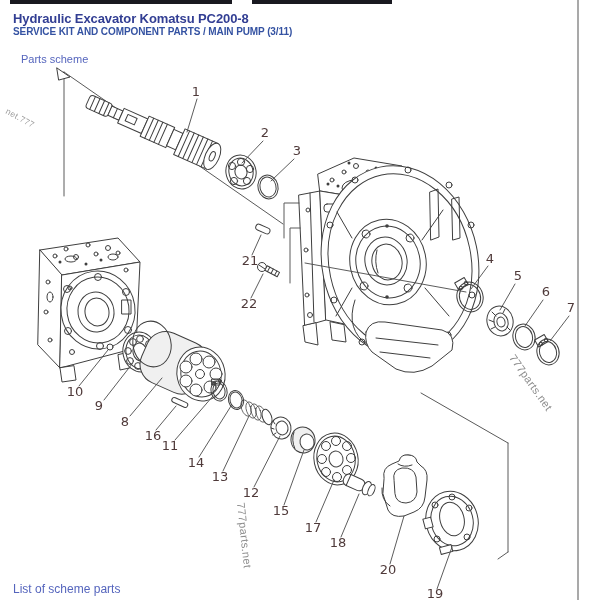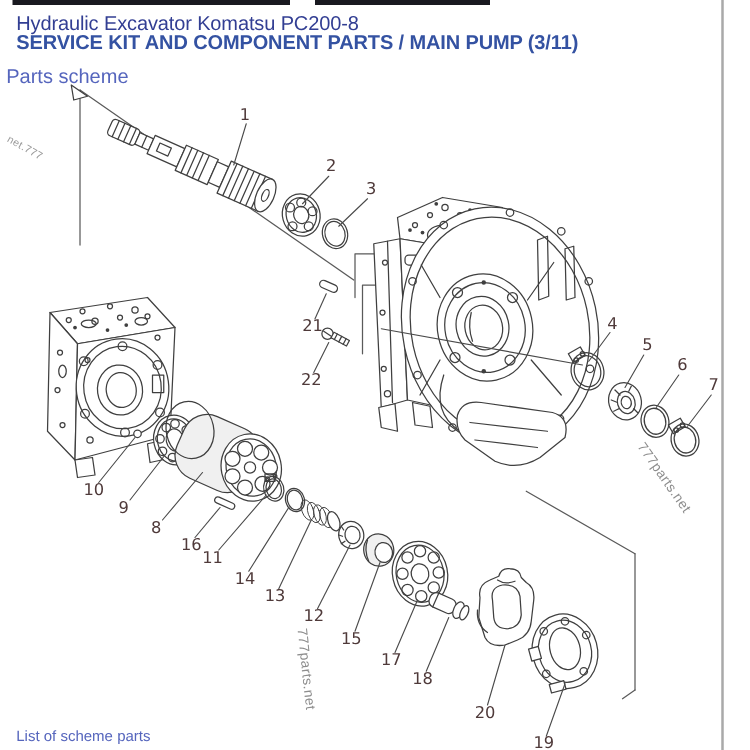--- a/index.html
+++ b/index.html
@@ -4,23 +4,23 @@
 <style>
   :root{
     --title1-color:#323e93; --title2-color:#3452a2; --label-color:#5565bd;
     --part-number-color:#4f3a3a; --line-color:#3f3f3f; --leader-color:#4a4a4a;
     --watermark-color:#8d8d8d; --topbar-color:#191920; --border-color:#a9a9a9;
   }
   html,body{margin:0;padding:0}
   body{width:600px;height:600px;position:relative;background:#ffffff;overflow:hidden;
        font-family:"Liberation Sans", sans-serif;}
   .abs{position:absolute}
-  .title1{left:13px;top:11px;font-size:16px;font-weight:normal;color:var(--title1-color);letter-spacing:-0.1px}
-  .title2{left:13px;top:26px;font-size:16px;font-weight:bold;color:var(--title2-color);letter-spacing:-0.1px}
-  .scheme-label{left:5px;top:53px;font-size:16px;color:var(--label-color)}
+  .title1{left:13px;top:11px;font-size:13px;font-weight:bold;color:var(--title1-color);letter-spacing:-0.1px}
+  .title2{left:13px;top:26px;font-size:10px;font-weight:bold;color:var(--title2-color);letter-spacing:-0.1px}
+  .scheme-label{left:21px;top:53px;font-size:11px;color:var(--label-color)}
   .list-label{left:13px;top:582px;font-size:12px;color:var(--label-color)}
   .topbar{top:0;height:4px;background:var(--topbar-color)}
   .right-border{left:577px;top:0;width:2px;height:600px;background:var(--border-color)}
   .wm{color:var(--watermark-color);font-size:11px;white-space:nowrap;letter-spacing:0.4px}
   .wm-center{left:247px;top:502px;transform:rotate(84deg);transform-origin:left top}
   .wm-right{left:517px;top:352px;transform:rotate(55deg);transform-origin:left top}
   .wm-left{left:9px;top:106px;font-size:8.5px;transform:rotate(29deg);transform-origin:left top;color:#9a9a9a}
   #diagram{left:0;top:0}
   #diagram path,#diagram ellipse,#diagram circle,#diagram rect,#diagram line,#diagram polygon,#diagram polyline{
     stroke:var(--line-color);stroke-width:1;fill:none;stroke-linejoin:round;stroke-linecap:round}

